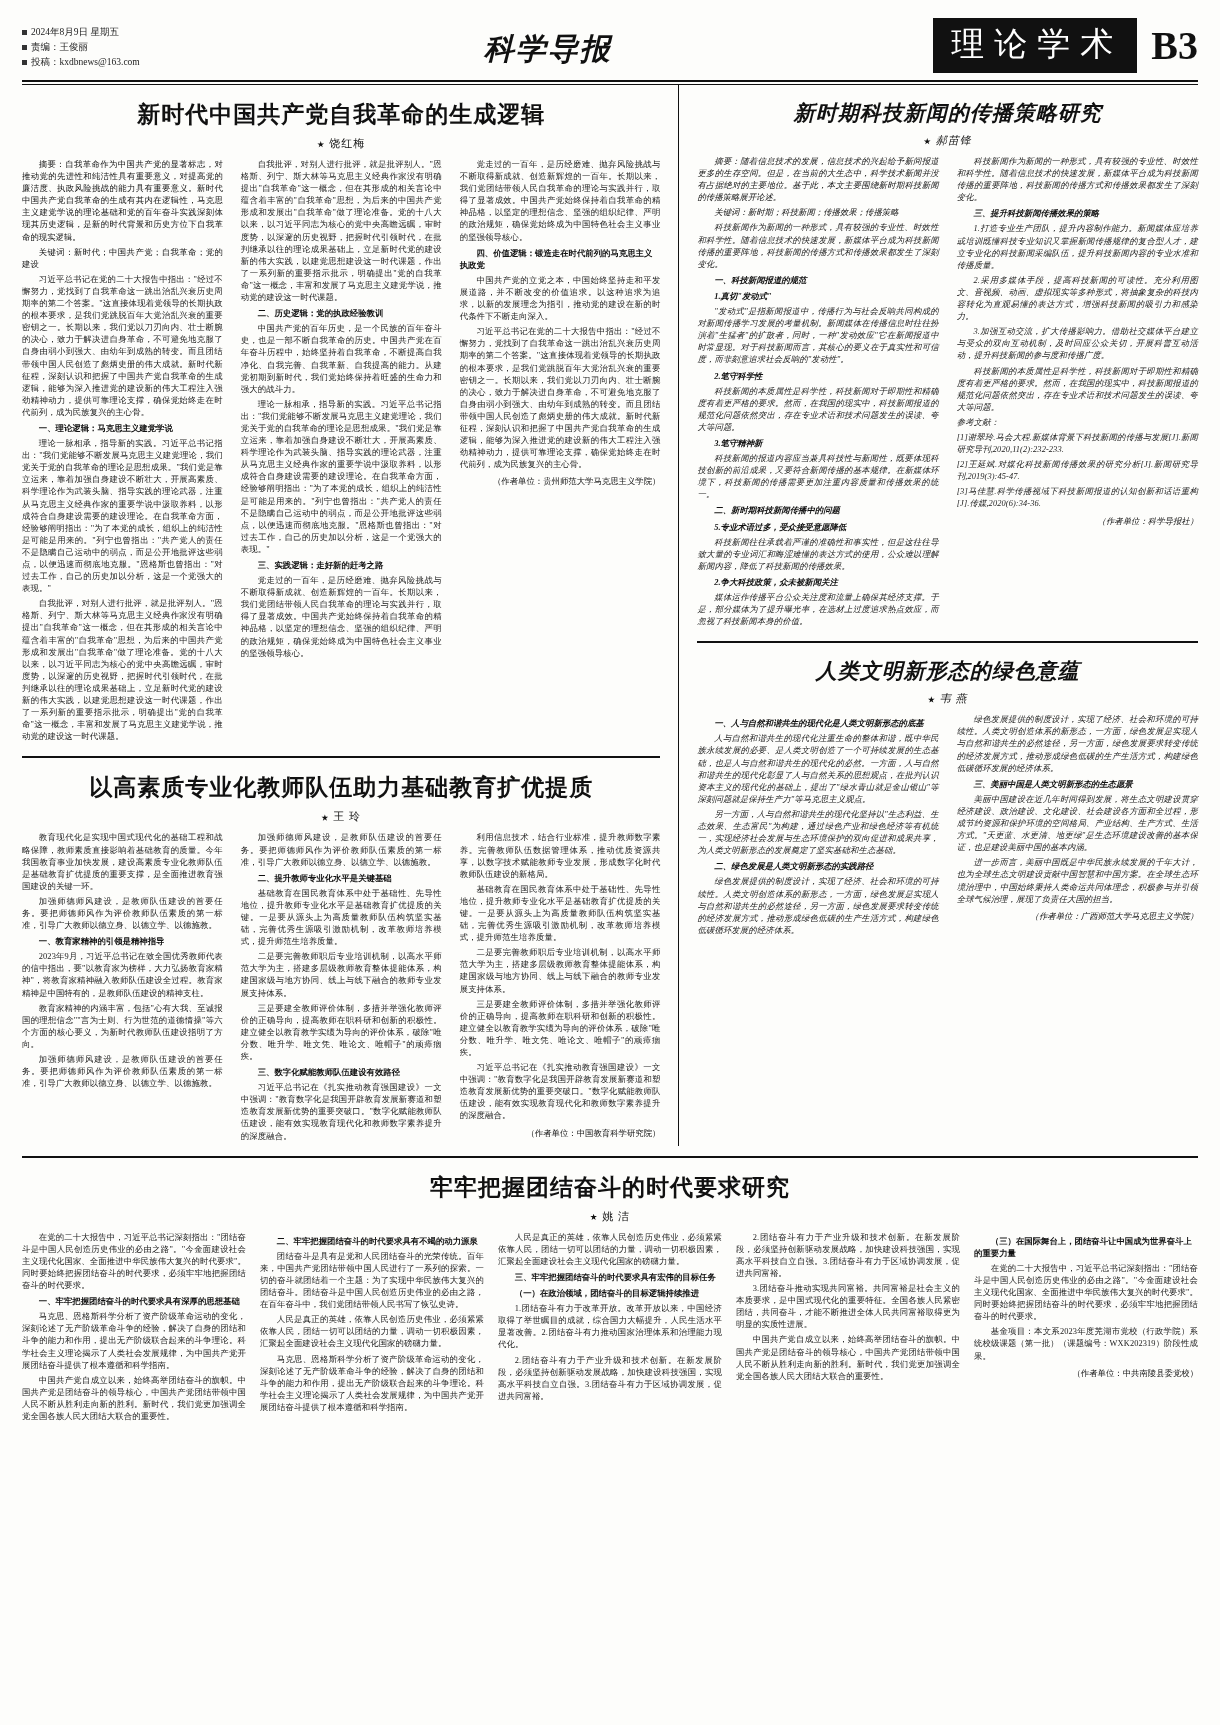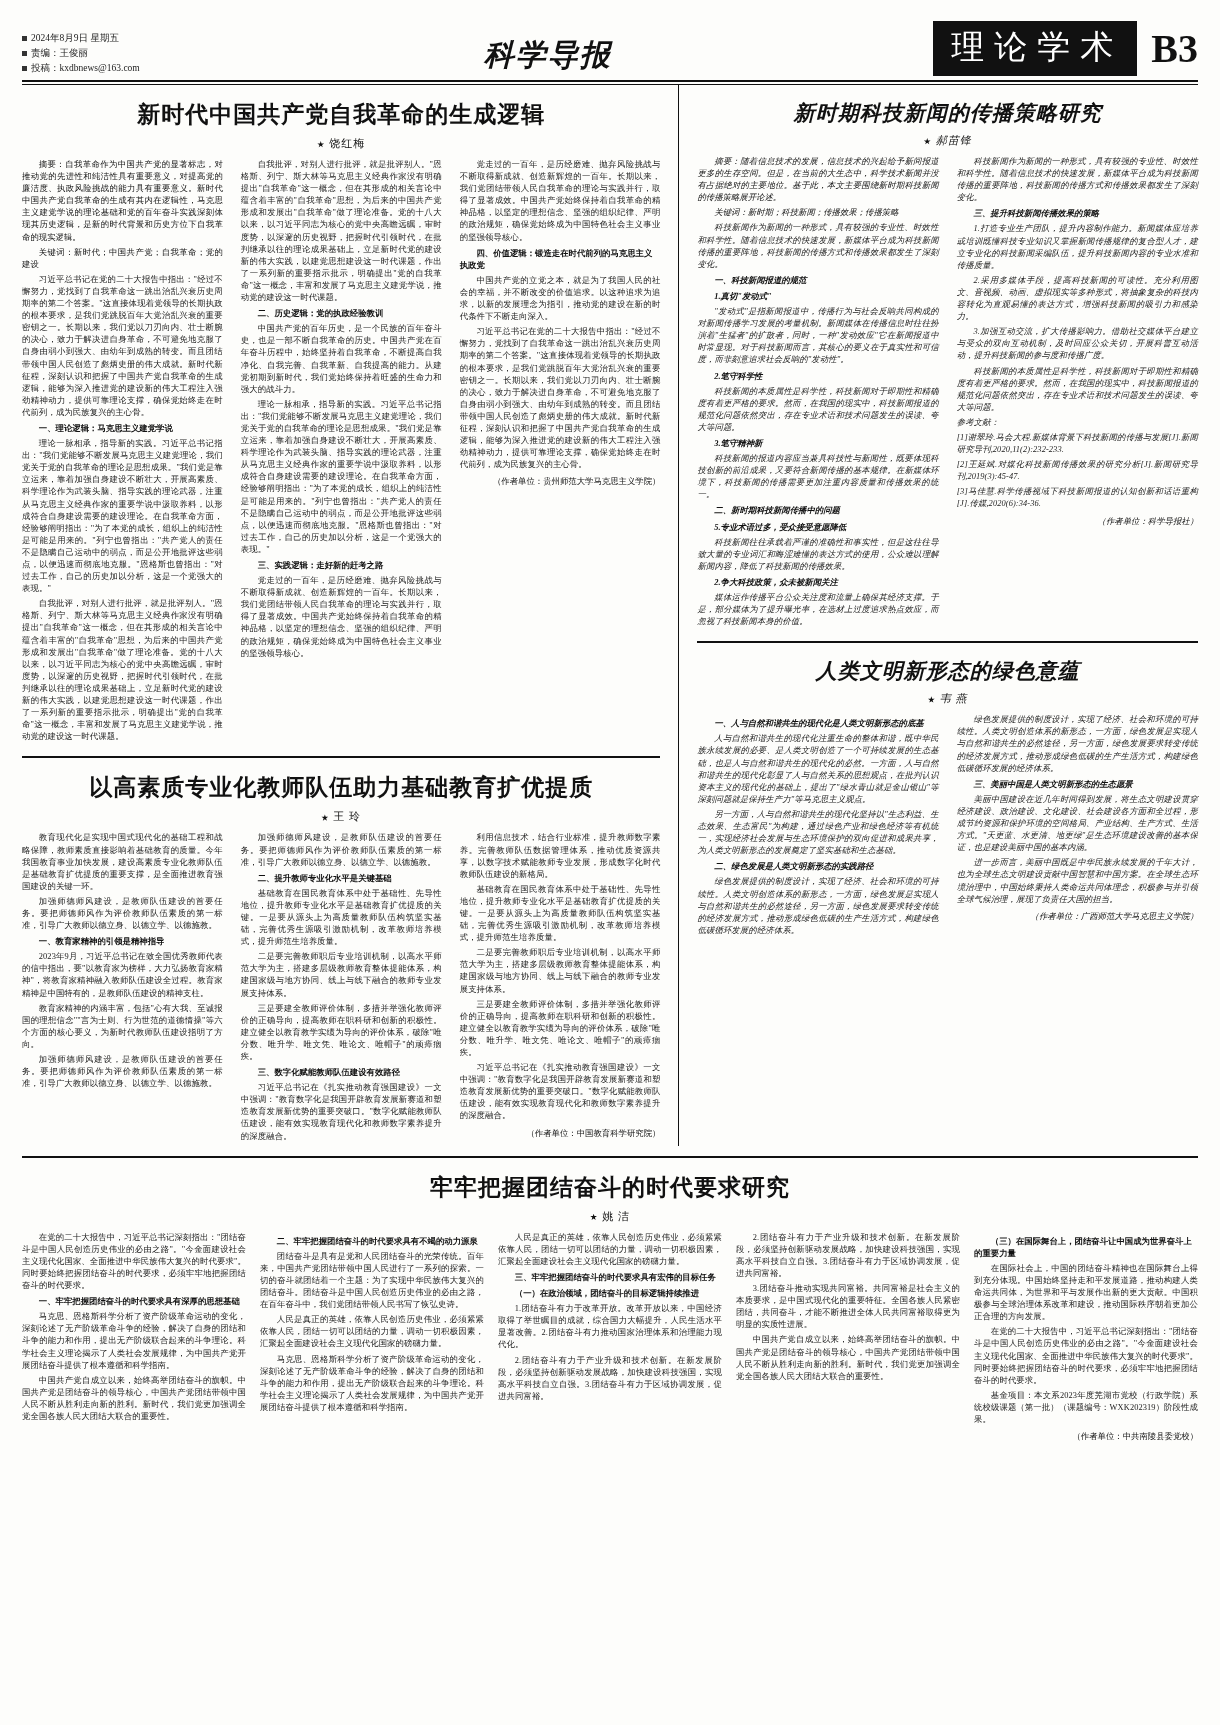--- a/index.html
+++ b/index.html
@@ -6,21 +6,21 @@
   body{
     width:1220px;height:1725px;background:#fdfdfb;
     font-family:"Liberation Serif","DejaVu Serif",serif;
     color:#111;
     position:relative;
     overflow:hidden;
   }
   .page{position:relative;width:1220px;height:1725px;box-sizing:border-box;padding:14px 22px 10px 22px;}
 
   
-  .masthead{display:flex;align-items:flex-end;justify-content:space-between;height:62px;}
+  .masthead{display:flex;align-items:center;justify-content:space-between;height:62px;}
   .mh-left{font-size:9.5px;line-height:15px;color:#222;padding-top:4px;width:180px;}
   .mh-left div{white-space:nowrap;}
   .sq{display:inline-block;width:5px;height:5px;background:#333;margin-right:4px;vertical-align:middle;}
   .mh-logo{font-size:30px;font-weight:bold;letter-spacing:2px;font-family:"Liberation Serif",serif;
            font-style:italic;padding-top:8px;margin-left:-40px;}
   .mh-right{display:flex;align-items:center;gap:14px;}
   .mh-section{background:#111;color:#fff;font-size:33px;font-weight:normal;letter-spacing:10px;
               padding:4px 14px 6px 18px;font-family:"Liberation Serif",serif;}
   .mh-page{font-size:40px;font-weight:bold;font-family:Liberation Serif, serif;}
   .rule{border-top:2px solid #111;margin:4px 0 0 0;}
@@ -92,21 +92,21 @@
             <p class="body">自我批评，对别人进行批评，就是批评别人。"恩格斯、列宁、斯大林等马克思主义经典作家没有明确提出"自我革命"这一概念，但在其形成的相关言论中蕴含着丰富的"自我革命"思想，为后来的中国共产党形成和发展出"自我革命"做了理论准备。党的十八大以来，以习近平同志为核心的党中央高瞻远瞩，审时度势，以深邃的历史视野，把握时代引领时代，在批判继承以往的理论成果基础上，立足新时代党的建设新的伟大实践，以建党思想建设这一时代课题，作出了一系列新的重要指示批示，明确提出"党的自我革命"这一概念，丰富和发展了马克思主义建党学说，推动党的建设这一时代课题。</p>
             <p class="sub">二、历史逻辑：党的执政经验教训</p>
             <p class="body">中国共产党的百年历史，是一个民族的百年奋斗史，也是一部不断自我革命的历史。中国共产党在百年奋斗历程中，始终坚持着自我革命，不断提高自我净化、自我完善、自我革新、自我提高的能力。从建党初期到新时代，我们党始终保持着旺盛的生命力和强大的战斗力。</p>
             <p class="body">理论一脉相承，指导新的实践。习近平总书记指出："我们党能够不断发展马克思主义建党理论，我们党关于党的自我革命的理论是思想成果。"我们党是靠立运来，靠着加强自身建设不断壮大，开展高素质、科学理论作为武装头脑、指导实践的理论武器，注重从马克思主义经典作家的重要学说中汲取养料，以形成符合自身建设需要的建设理论。在自我革命方面，经验够阐明指出："为了本党的成长，组织上的纯洁性是可能是用来的。"列宁也曾指出："共产党人的责任不是隐瞒自己运动中的弱点，而是公开地批评这些弱点，以便迅速而彻底地克服。"恩格斯也曾指出："对过去工作，自己的历史加以分析，这是一个党强大的表现。"</p>
             <p class="sub">三、实践逻辑：走好新的赶考之路</p>
             <p class="body">党走过的一百年，是历经磨难、抛弃风险挑战与不断取得新成就、创造新辉煌的一百年。长期以来，我们党团结带领人民自我革命的理论与实践并行，取得了显著成效。中国共产党始终保持着自我革命的精神品格，以坚定的理想信念、坚强的组织纪律、严明的政治规矩，确保党始终成为中国特色社会主义事业的坚强领导核心。</p>
           </div>
           <div class="col">
             <p class="body">党走过的一百年，是历经磨难、抛弃风险挑战与不断取得新成就、创造新辉煌的一百年。长期以来，我们党团结带领人民自我革命的理论与实践并行，取得了显著成效。中国共产党始终保持着自我革命的精神品格，以坚定的理想信念、坚强的组织纪律、严明的政治规矩，确保党始终成为中国特色社会主义事业的坚强领导核心。</p>
             <p class="sub">四、价值逻辑：锻造走在时代前列的马克思主义执政党</p>
-            <p class="body">中国共产党的立党之本，就是为了我国人民的社会的幸福，并不断改变的价值追求。以这种追求为追求，以新的发展理念为指引，推动党的建设在新的时代条件下不断走向深入。</p>
+            <p class="body">中国共产党的立党之本，中国始终坚持走和平发展道路，并不断改变的价值追求。以这种追求为追求，以新的发展理念为指引，推动党的建设在新的时代条件下不断走向深入。</p>
             <p class="body">习近平总书记在党的二十大报告中指出："经过不懈努力，党找到了自我革命这一跳出治乱兴衰历史周期率的第二个答案。"这直接体现着党领导的长期执政的根本要求，是我们党跳脱百年大党治乱兴衰的重要密钥之一。长期以来，我们党以刀刃向内、壮士断腕的决心，致力于解决进自身革命，不可避免地克服了自身由弱小到强大、由幼年到成熟的转变。而且团结带领中国人民创造了彪炳史册的伟大成就。新时代新征程，深刻认识和把握了中国共产党自我革命的生成逻辑，能够为深入推进党的建设新的伟大工程注入强劲精神动力，提供可靠理论支撑，确保党始终走在时代前列，成为民族复兴的主心骨。</p>
             <div class="sig">（作者单位：贵州师范大学马克思主义学院）</div>
           </div>
         </div>
       </div>
 
       <div class="divider dbl"></div>
 
       <div>
         <div class="headline">以高素质专业化教师队伍助力基础教育扩优提质</div>
@@ -232,21 +232,20 @@
         <p class="body">1.团结奋斗有力于改革开放。改革开放以来，中国经济取得了举世瞩目的成就，综合国力大幅提升，人民生活水平显著改善。2.团结奋斗有力推动国家治理体系和治理能力现代化。</p>
         <p class="body">2.团结奋斗有力于产业升级和技术创新。在新发展阶段，必须坚持创新驱动发展战略，加快建设科技强国，实现高水平科技自立自强。3.团结奋斗有力于区域协调发展，促进共同富裕。</p>
       </div>
       <div class="col">
         <p class="body">2.团结奋斗有力于产业升级和技术创新。在新发展阶段，必须坚持创新驱动发展战略，加快建设科技强国，实现高水平科技自立自强。3.团结奋斗有力于区域协调发展，促进共同富裕。</p>
         <p class="body">3.团结奋斗推动实现共同富裕。共同富裕是社会主义的本质要求，是中国式现代化的重要特征。全国各族人民紧密团结，共同奋斗，才能不断推进全体人民共同富裕取得更为明显的实质性进展。</p>
         <p class="body">中国共产党自成立以来，始终高举团结奋斗的旗帜。中国共产党是团结奋斗的领导核心，中国共产党团结带领中国人民不断从胜利走向新的胜利。新时代，我们党更加强调全党全国各族人民大团结大联合的重要性。</p>
       </div>
       <div class="col">
         <p class="sub">（三）在国际舞台上，团结奋斗让中国成为世界奋斗上的重要力量</p>
-        <p class="body">在国际社会上，中国的团结奋斗精神也在国际舞台上得到充分体现。中国始终坚持走和平发展道路，推动构建人类命运共同体，为世界和平与发展作出新的更大贡献。中国积极参与全球治理体系改革和建设，推动国际秩序朝着更加公正合理的方向发展。</p>
         <p class="body">在党的二十大报告中，习近平总书记深刻指出："团结奋斗是中国人民创造历史伟业的必由之路"。"今金面建设社会主义现代化国家、全面推进中华民族伟大复兴的时代要求"。同时要始终把握团结奋斗的时代要求，必须牢牢地把握团结奋斗的时代要求。</p>
         <p class="body">基金项目：本文系2023年度芜湖市党校（行政学院）系统校级课题（第一批）（课题编号：WXK202319）阶段性成果。</p>
         <div class="sig">（作者单位：中共南陵县委党校）</div>
       </div>
     </div>
   </div>
 
 </div>
 
 </body></html>

